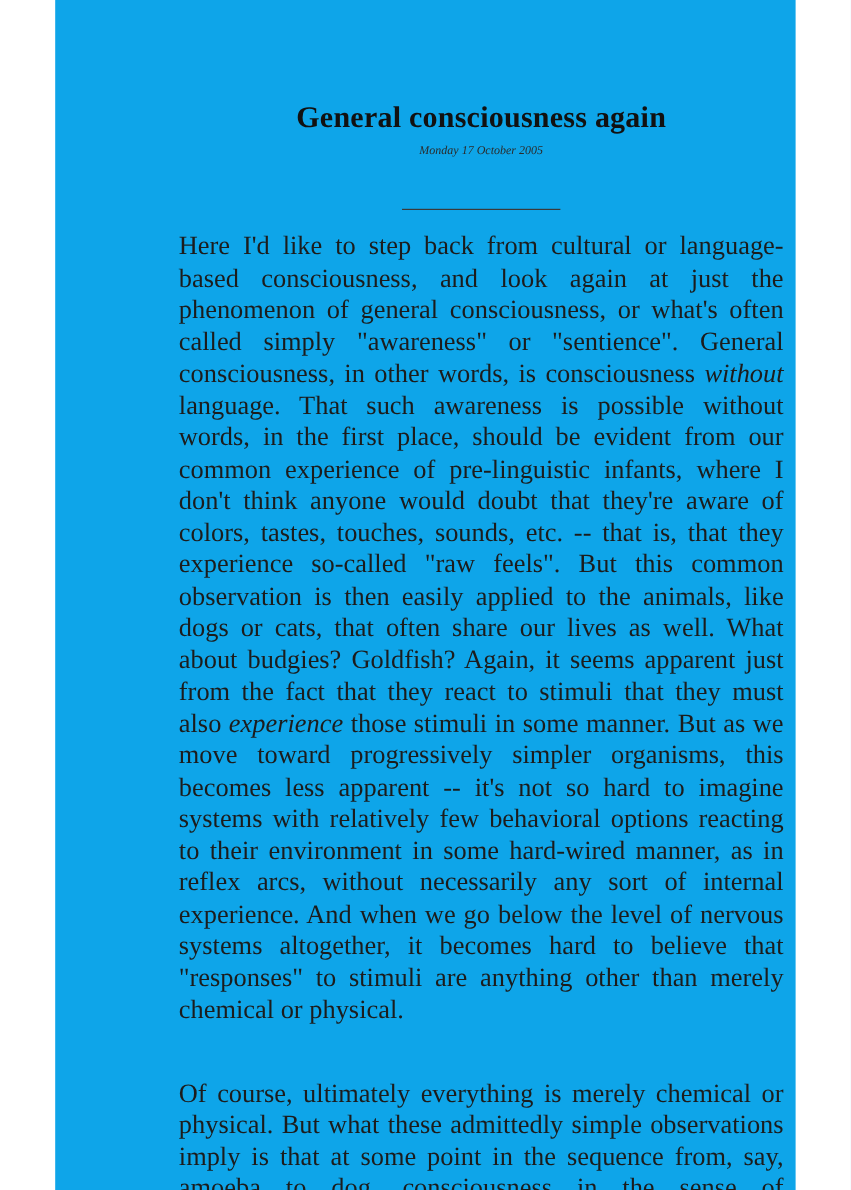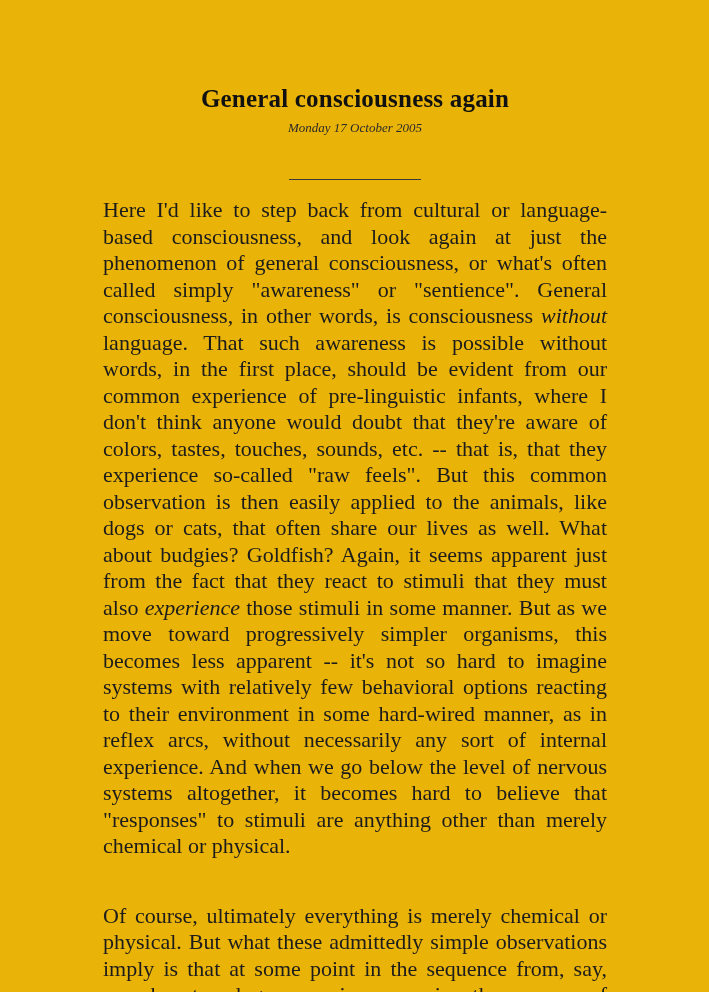--- a/index.html
+++ b/index.html
@@ -2,24 +2,24 @@
 <html><head>
 <meta charset="utf-8">
 <style>
   html, body {
     margin: 0;
     padding: 0;
     background: #ffffff;
   }
   .page {
     position: relative;
-    width: 709px;
+    width: 617px;
     height: 992px;
     margin: 0 auto;
-    background: #eab308;
+    background: #0ea5e9;
     font-family: "Liberation Serif", "DejaVu Serif", serif;
     color: #1c1c1c;
     overflow: hidden;
   }
   .content {
     position: absolute;
     left: 103px;
     width: 504px;
     top: 0;
   }
@@ -29,21 +29,21 @@
     text-align: center;
     font-size: 25px;
     font-weight: bold;
     color: #111111;
     letter-spacing: 0.2px;
   }
   .date {
     margin-top: 7px;
     text-align: center;
     font-style: italic;
-    font-size: 13px;
+    font-size: 10px;
     color: #2b2b2b;
   }
   .divider {
     width: 132px;
     height: 0;
     border: none;
     border-top: 1.5px solid #3a3a3a;
     margin: 43px auto 0 auto;
   }
   .body-text {

